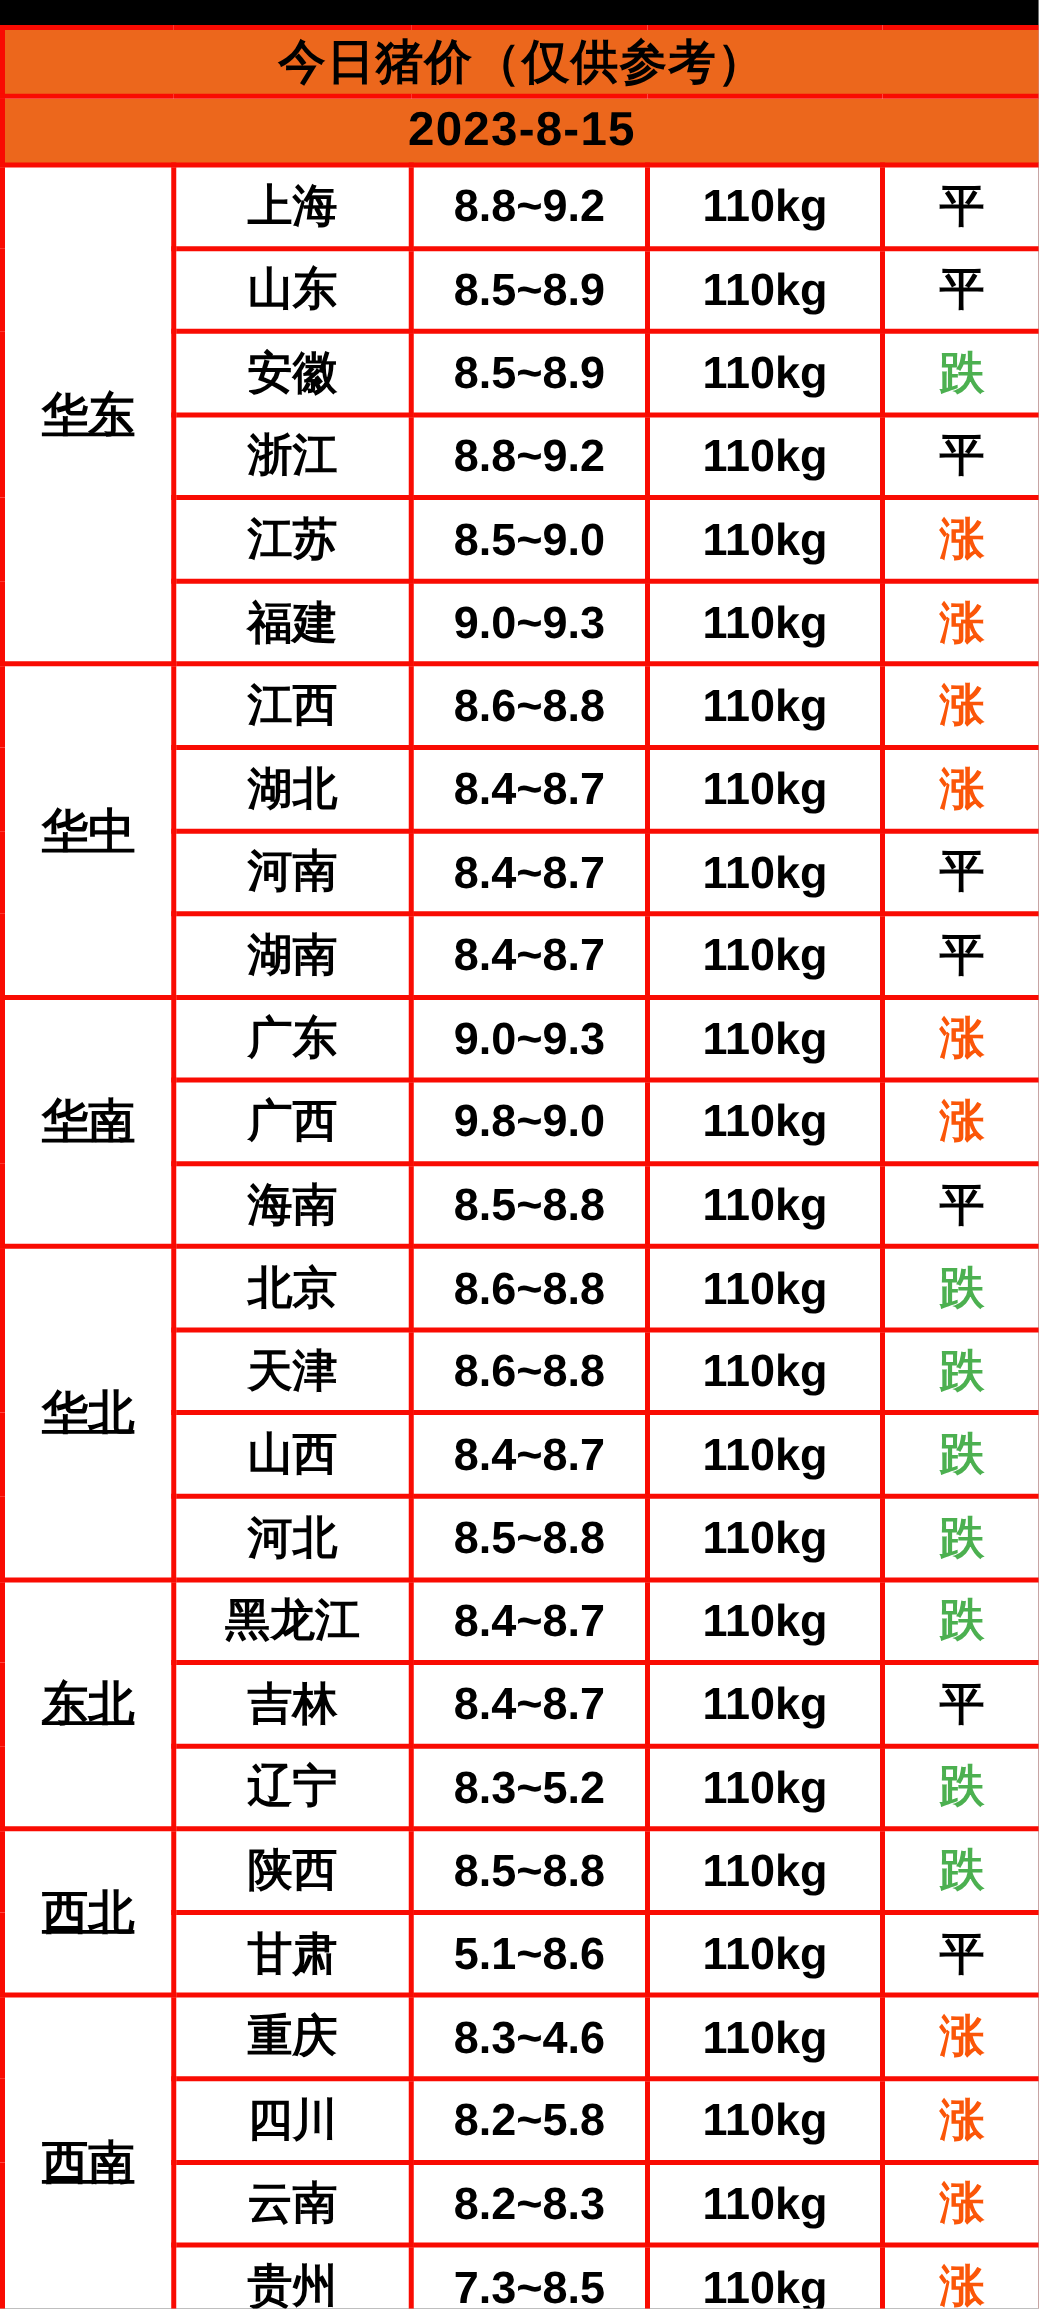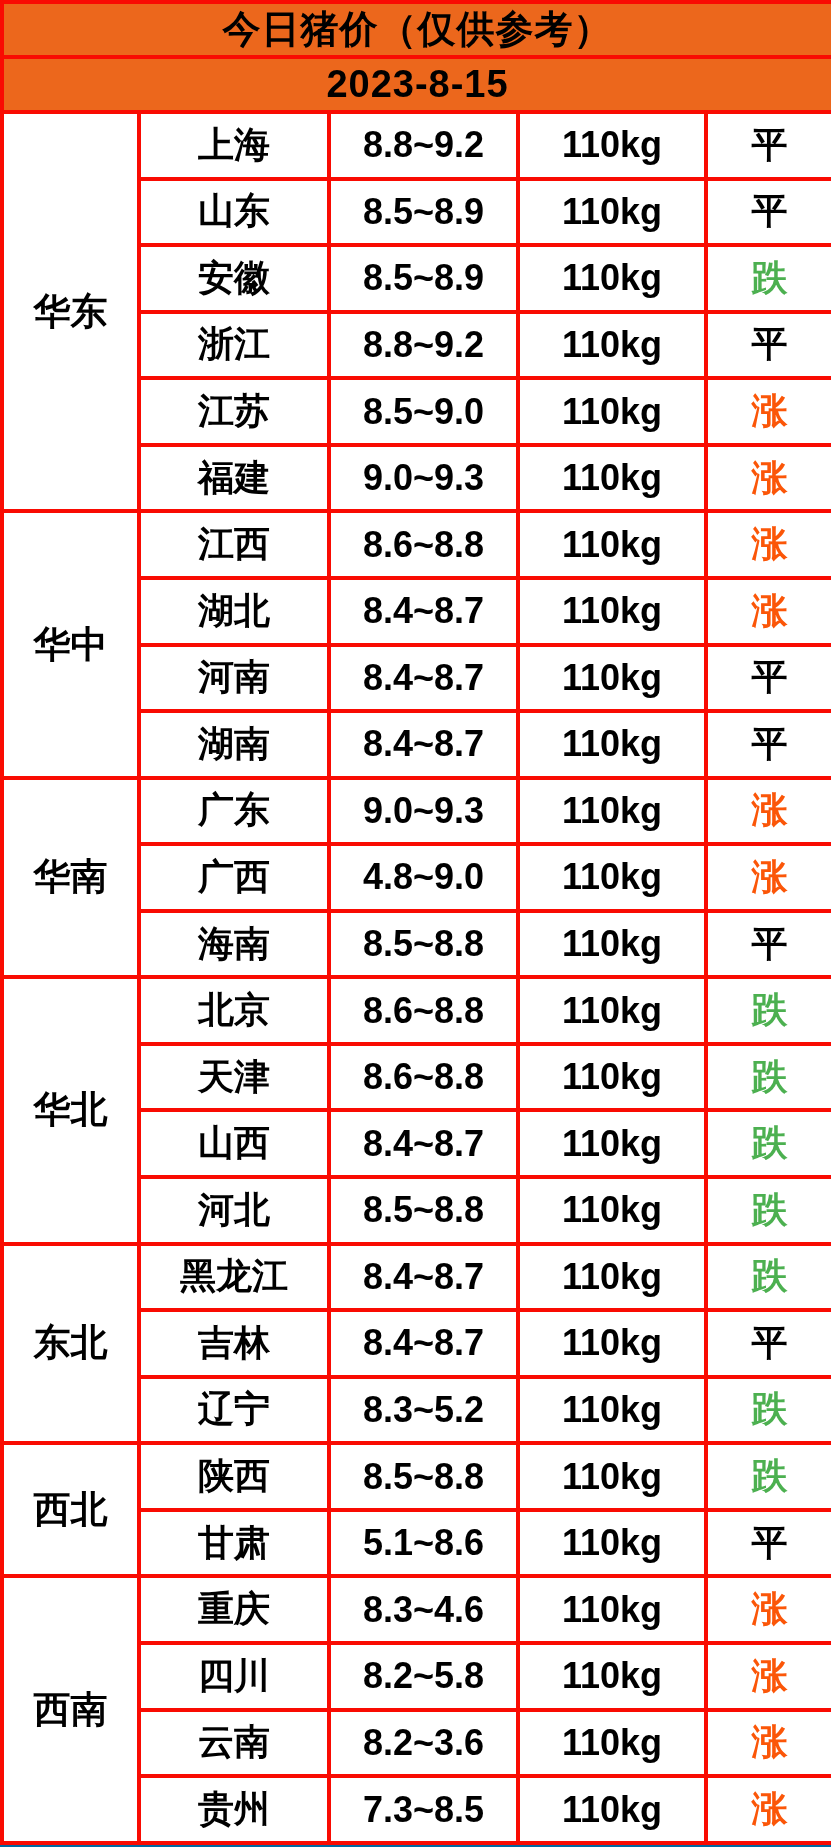--- a/index.html
+++ b/index.html
@@ -1,22 +1,22 @@
 <!DOCTYPE html>
 <html><head>
 <meta charset="utf-8">
 <style>
   * { box-sizing: border-box; }
   html, body { margin: 0; padding: 0; background: #ffffff; }
   body { font-family: "Liberation Sans", "DejaVu Sans", sans-serif; }
   .page {
     width: 831px;
     height: 1847px;
-    background: #0369a1;
-    padding-top: 0;
+    background: #000000;
+    padding-top: 20px;
     overflow: hidden;
   }
   table.price-table {
     width: 831px;
     height: 1845px;
     border-collapse: collapse;
     table-layout: fixed;
     background: #ffffff;
   }
   table.price-table th,
@@ -31,21 +31,21 @@
   }
   th.banner {
     background: #EC671C;
     font-size: 38px;
     height: 55px;
     letter-spacing: 1px;
   }
   td {
     font-size: 36px;
   }
-  td.region-cell { font-size: 37px; }
+  td.region-cell { font-size: 37px; text-decoration: underline; }
   td.trend-cell { font-size: 36px; }
 </style>
 </head>
 <body>
 
 <div class="page">
   <table class="price-table">
     <colgroup>
       <col style="width:137px">
       <col style="width:190px">
@@ -126,21 +126,21 @@
         </tr>
         <tr>
           <td rowspan="3" class="region-cell">华南</td>
           <td class="province-cell">广东</td>
           <td class="price-cell">9.0~9.3</td>
           <td class="weight-cell">110kg</td>
           <td class="trend-cell" style="color: rgb(251, 86, 8);">涨</td>
         </tr>
         <tr>
           <td class="province-cell">广西</td>
-          <td class="price-cell">4.8~9.0</td>
+          <td class="price-cell">9.8~9.0</td>
           <td class="weight-cell">110kg</td>
           <td class="trend-cell" style="color: rgb(251, 86, 8);">涨</td>
         </tr>
         <tr>
           <td class="province-cell">海南</td>
           <td class="price-cell">8.5~8.8</td>
           <td class="weight-cell">110kg</td>
           <td class="trend-cell" style="color: rgb(0, 0, 0);">平</td>
         </tr>
         <tr>
@@ -208,21 +208,21 @@
           <td class="trend-cell" style="color: rgb(251, 86, 8);">涨</td>
         </tr>
         <tr>
           <td class="province-cell">四川</td>
           <td class="price-cell">8.2~5.8</td>
           <td class="weight-cell">110kg</td>
           <td class="trend-cell" style="color: rgb(251, 86, 8);">涨</td>
         </tr>
         <tr>
           <td class="province-cell">云南</td>
-          <td class="price-cell">8.2~3.6</td>
+          <td class="price-cell">8.2~8.3</td>
           <td class="weight-cell">110kg</td>
           <td class="trend-cell" style="color: rgb(251, 86, 8);">涨</td>
         </tr>
         <tr>
           <td class="province-cell">贵州</td>
           <td class="price-cell">7.3~8.5</td>
           <td class="weight-cell">110kg</td>
           <td class="trend-cell" style="color: rgb(251, 86, 8);">涨</td>
         </tr>
       </tbody>

